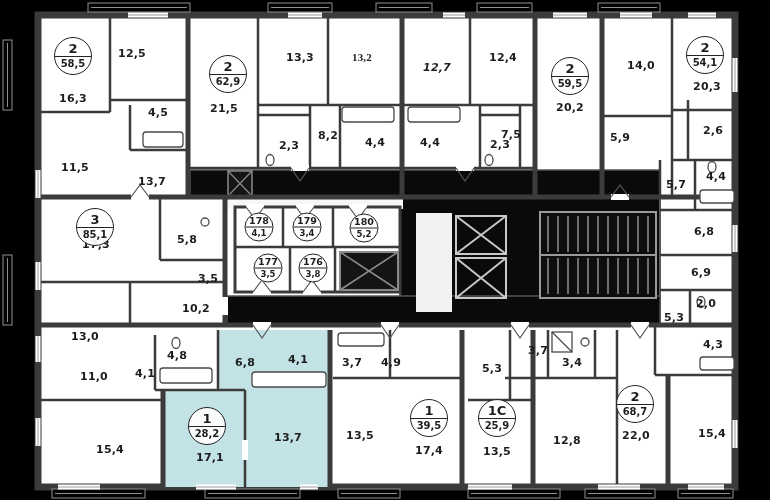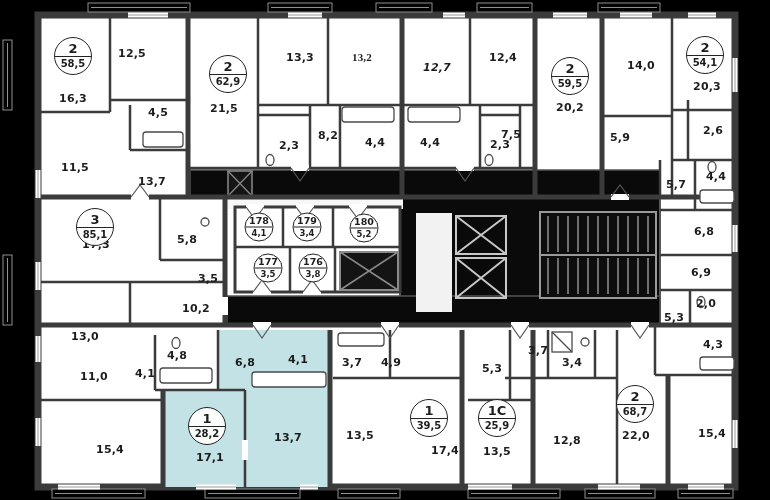--- a/index.html
+++ b/index.html
@@ -196,21 +196,21 @@
       <div class="room-label" style="left: 145px; top: 373px;">4,1</div>
       <div class="room-label" style="left: 94px; top: 376px;">11,0</div>
       <div class="room-label" style="left: 110px; top: 449px;">15,4</div>
       <div class="room-label" style="left: 245px; top: 362px;">6,8</div>
       <div class="room-label" style="left: 298px; top: 359px;">4,1</div>
       <div class="room-label" style="left: 210px; top: 457px;">17,1</div>
       <div class="room-label" style="left: 288px; top: 437px;">13,7</div>
       <div class="room-label" style="left: 352px; top: 362px;">3,7</div>
       <div class="room-label" style="left: 391px; top: 362px; text-align: center;">4,9</div>
       <div class="room-label" style="left: 360px; top: 435px;">13,5</div>
-      <div class="room-label" style="left: 429px; top: 450px; margin-left: 16px;">17,4</div>
+      <div class="room-label" style="left: 429px; top: 450px;">17,4</div>
       <div class="room-label" style="left: 492px; top: 368px;">5,3</div>
       <div class="room-label" style="left: 538px; top: 350px;">3,7</div>
       <div class="room-label" style="left: 572px; top: 362px;">3,4</div>
       <div class="room-label" style="left: 497px; top: 451px;">13,5</div>
       <div class="room-label" style="left: 567px; top: 440px;">12,8</div>
       <div class="room-label" style="left: 636px; top: 435px;">22,0</div>
       <div class="room-label" style="left: 712px; top: 433px;">15,4</div>
       <div class="apt-badge" style="left: 73px; top: 56px;">
         <span class="b-num">2</span>
         <span class="b-area">58,5</span>

